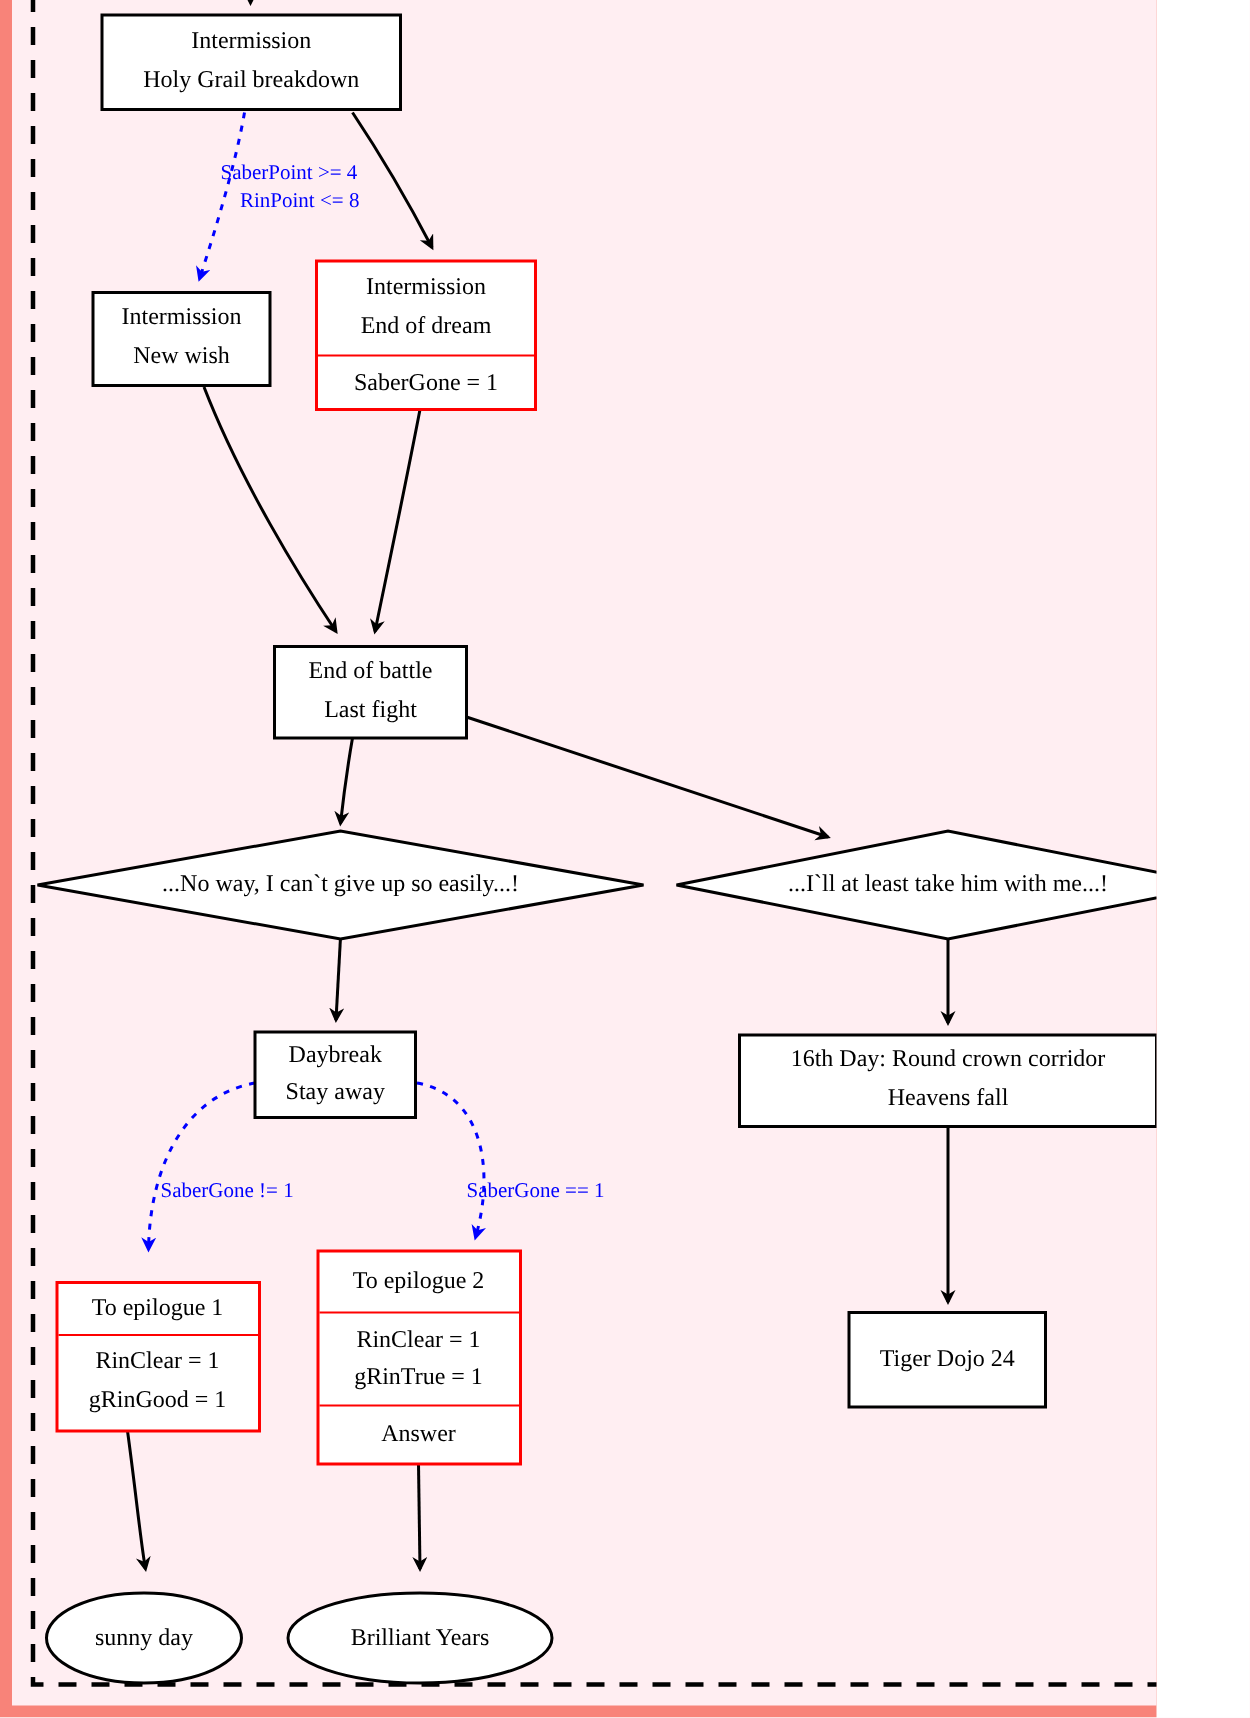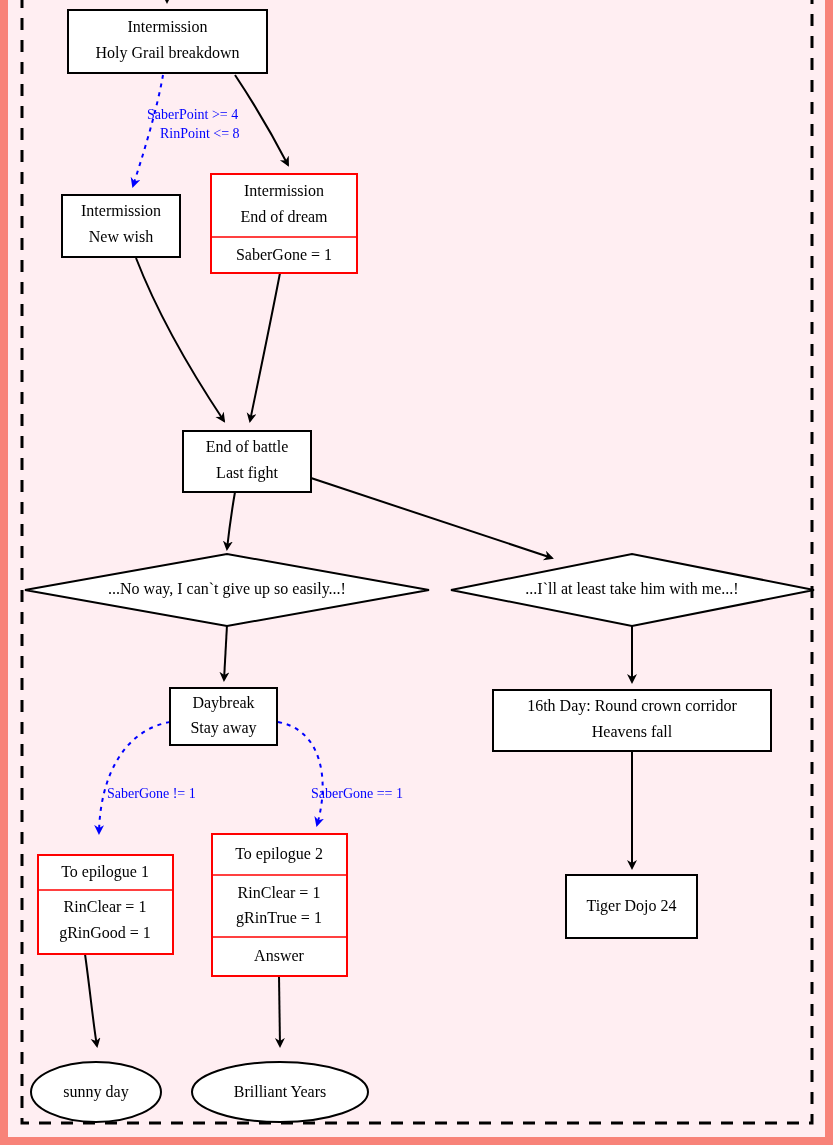--- a/index.html
+++ b/index.html
@@ -2,21 +2,21 @@
 <html><head>
 <meta charset="utf-8">
 <style>
   html, body {
     margin: 0;
     padding: 0;
     background: #ffffff;
   }
   #canvas-wrap {
     position: relative;
-    width: 833px;
+    width: 771px;
     height: 1145px;
     overflow: hidden;
     font-family: "Liberation Serif", "DejaVu Serif", serif;
   }
   svg#graph {
     display: block;
     width: 833px;
     height: 1145px;
   }
   .node-label {

